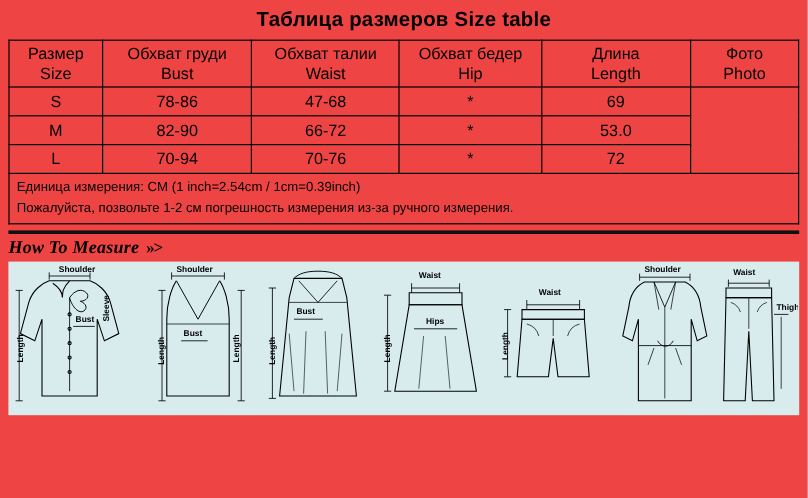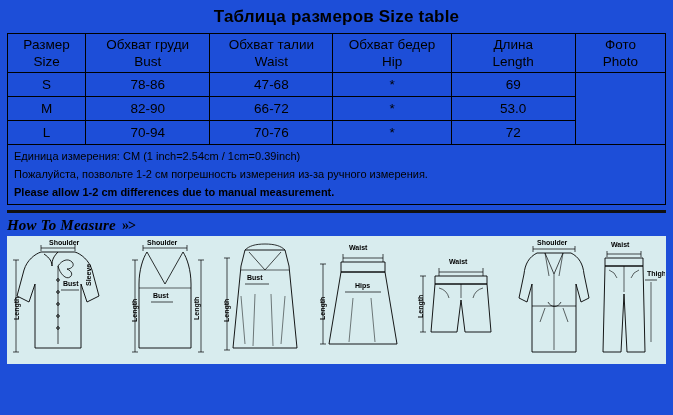--- a/index.html
+++ b/index.html
@@ -11,21 +11,21 @@
     width: 673px;
     height: 415px;
     font-family: "Liberation Sans", sans-serif;
     color: #000;
     overflow: hidden;
   }
   .page {
     width: 673px;
     height: 415px;
     position: relative;
-    background: #1d4ed8;
+    background: #ef4444;
   }
   .title {
     text-align: center;
     font-size: 17px;
     font-weight: bold;
     padding: 7px 0 6px 0;
     letter-spacing: 0.2px;
   }
   table.size-table {
     width: 659px;
@@ -229,21 +229,20 @@
       <td class="data-cell">70-76</td>
       <td class="data-cell hip-star">*</td>
       <td class="data-cell">72</td>
     </tr>
   </tbody>
     </table>
 
   <div class="notes">
     <div class="line">Единица измерения: CM    (1 inch=2.54cm / 1cm=0.39inch)</div>
     <div class="line">Пожалуйста, позвольте 1-2 см погрешность измерения из-за ручного измерения.</div>
-    <div class="line bold">Please allow 1-2 cm differences due to manual measurement.</div>
   </div>
 
   <div class="divider"></div>
 
   <div class="htm-row">
     <span class="htm-title">How To Measure</span>
     <span class="htm-arrows">»&gt;</span>
   </div>
 
   <div class="figures">

